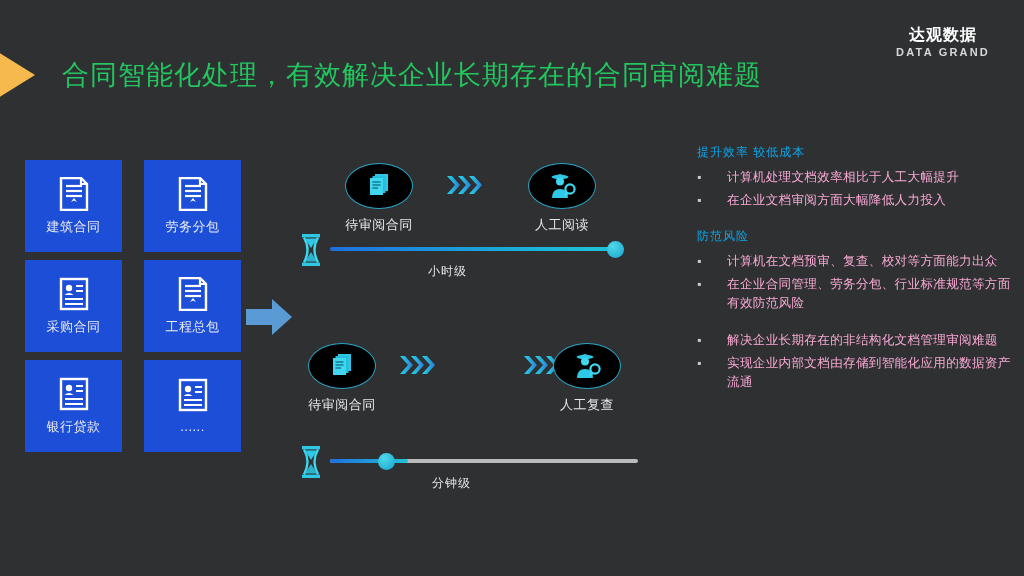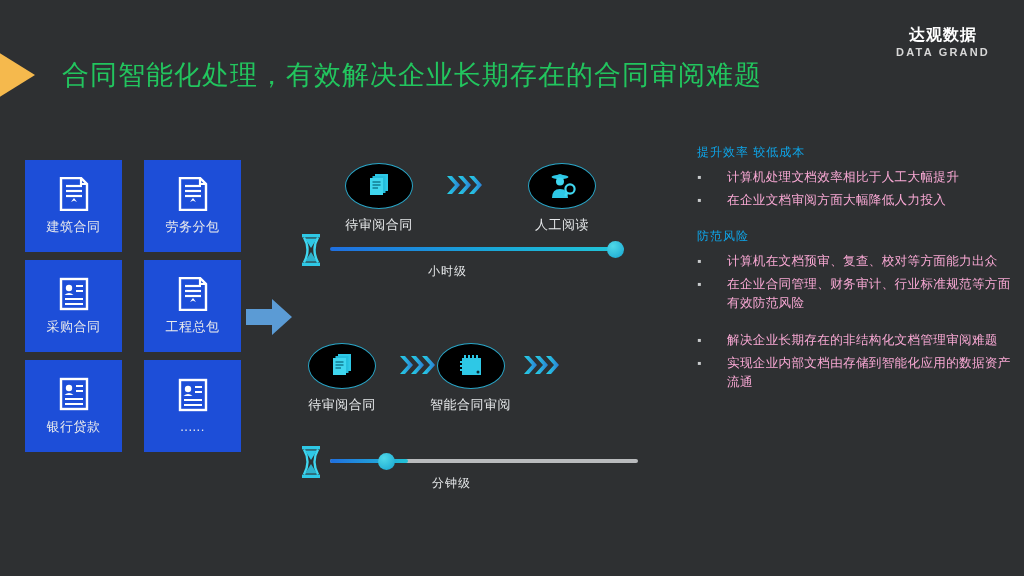--- a/index.html
+++ b/index.html
@@ -293,45 +293,40 @@
             <linearGradient id="cg2" x1="0" y1="0" x2="1" y2="0">
           <stop offset="0%" stop-color="#25d6e8"></stop>
               <stop offset="100%" stop-color="#2b7fd4"></stop>
         </linearGradient>
           </defs>
         <path d="M2 3 L10 12 L2 21 L7 21 L15 12 L7 3 Z" fill="url(#cg2)"></path>
         <path d="M13 3 L21 12 L13 21 L18 21 L26 12 L18 3 Z" fill="url(#cg2)"></path>
         <path d="M24 3 L32 12 L24 21 L29 21 L37 12 L29 3 Z" fill="url(#cg2)"></path>
       </svg>
 
-      <div class="node" style="left:130px;">
-        <div class="ellipse">
-          <svg width="30" height="30" viewBox="0 0 30 30">
-            <rect x="6" y="7" width="19" height="17" fill="#2ec8e6"></rect>
-            <g fill="#2ec8e6">
-              <rect x="8" y="4" width="2" height="3"></rect>
-                <rect x="12" y="4" width="2" height="3"></rect>
-              <rect x="16" y="4" width="2" height="3"></rect>
-                <rect x="20" y="4" width="2" height="3"></rect>
-              <rect x="4" y="10" width="2" height="2"></rect>
-                <rect x="4" y="14" width="2" height="2"></rect>
-              <rect x="4" y="18" width="2" height="2"></rect>
-            </g>
-            <circle cx="22" cy="21" r="1.5" fill="#0d2b33"></circle>
-          </svg>
-        </div>
-        <span class="node-label">智能合同审阅</span>
-      </div>
 
       <svg class="chev" style="left:222px;" viewBox="0 0 40 24">
         <path d="M2 3 L10 12 L2 21 L7 21 L15 12 L7 3 Z" fill="url(#cg2)"></path>
         <path d="M13 3 L21 12 L13 21 L18 21 L26 12 L18 3 Z" fill="url(#cg2)"></path>
         <path d="M24 3 L32 12 L24 21 L29 21 L37 12 L29 3 Z" fill="url(#cg2)"></path>
       </svg>
 
+      <div class="node" style="left:253px;">
+        <div class="ellipse">
+          <svg width="32" height="30" viewBox="0 0 32 30">
+            <ellipse cx="14" cy="6" rx="8.5" ry="2.2" fill="#2ec8e6"></ellipse>
+            <path d="M9.5 6 q4.5 -6 9 0 Z" fill="#2ec8e6"></path>
+            <circle cx="14" cy="10.5" r="4" fill="#3fd6ef"></circle>
+            <path d="M6 27 q0 -9 8 -9 q8 0 8 9 Z" fill="#2ec8e6"></path>
+            <circle cx="24" cy="18" r="4.6" fill="none" stroke="#3fd6ef" stroke-width="2.2"></circle>
+            <line x1="21.5" y1="21.5" x2="19" y2="25" stroke="#3fd6ef" stroke-width="2.4"></line>
+          </svg>
+        </div>
+        <span class="node-label">人工复查</span>
+      </div>
     </div>
 
     <div class="timeline" style="left:0;top:118px;width:345px;">
       <svg class="hourglass" viewBox="0 0 22 34">
         <rect x="2" y="1" width="18" height="3.4" fill="#2ec8e6"></rect>
         <rect x="2" y="29.6" width="18" height="3.4" fill="#2ec8e6"></rect>
         <path d="M4 4.5 q7 12 0 25 M18 4.5 q-7 12 0 25" fill="none" stroke="#3fd6ef" stroke-width="2.4"></path>
         <path d="M5 5.5 H17 L11 15 Z" fill="#2ec8e6"></path>
         <path d="M5 28.6 H17 L11 19 Z" fill="#2ec8e6" opacity=".85"></path>
       </svg>
@@ -357,21 +352,21 @@
     </div>
 
     <div class="benefit">
       <div class="benefit-title">防范风险</div>
       <div class="bullet-row">
         <span class="bullet-mark">▪</span>
         <span class="bullet-text">计算机在文档预审、复查、校对等方面能力出众</span>
       </div>
       <div class="bullet-row">
         <span class="bullet-mark">▪</span>
-        <span class="bullet-text">在企业合同管理、财务审计、行业标准规范等方面有效防范风险</span>
+        <span class="bullet-text">在企业合同管理、劳务分包、行业标准规范等方面有效防范风险</span>
       </div>
     </div>
 
     <div class="benefit">
       <div class="bullet-row">
         <span class="bullet-mark">▪</span>
         <span class="bullet-text">解决企业长期存在的非结构化文档管理审阅难题</span>
       </div>
       <div class="bullet-row">
         <span class="bullet-mark">▪</span>

